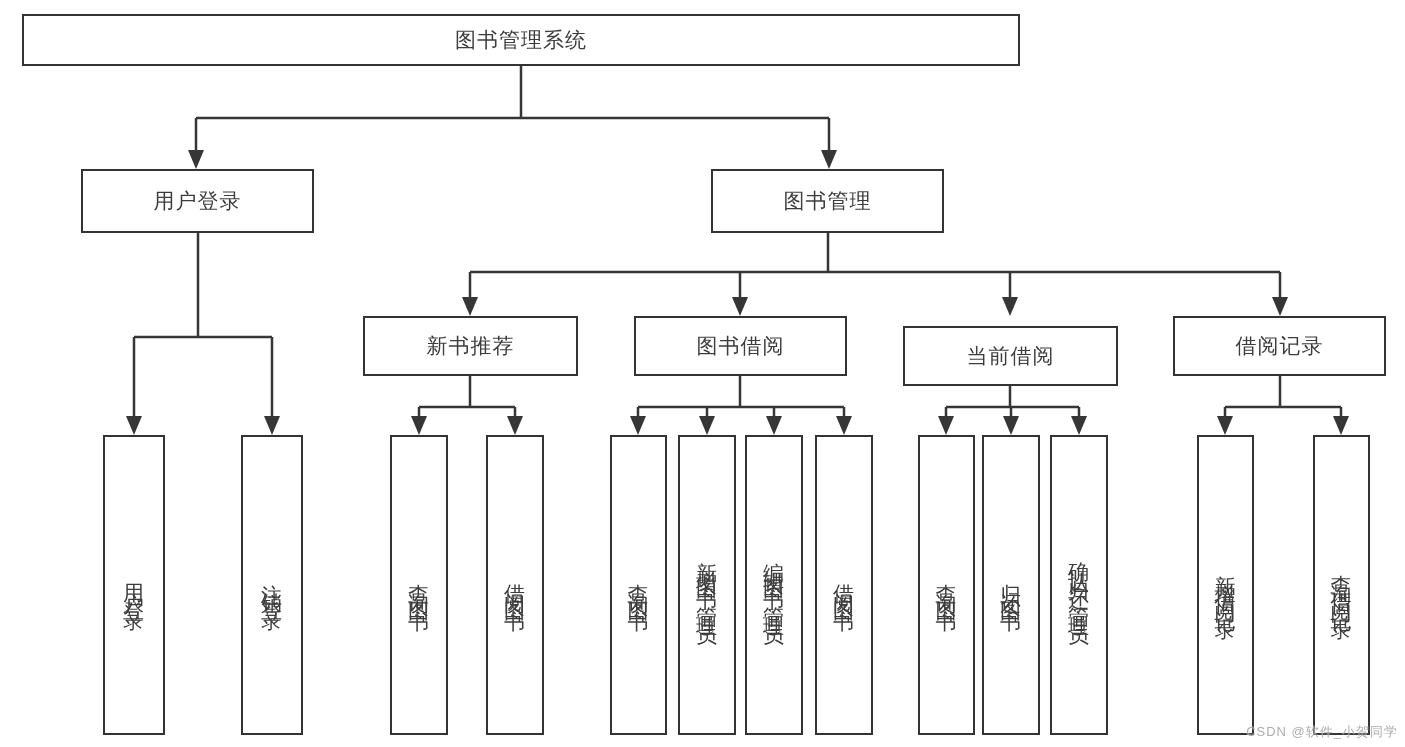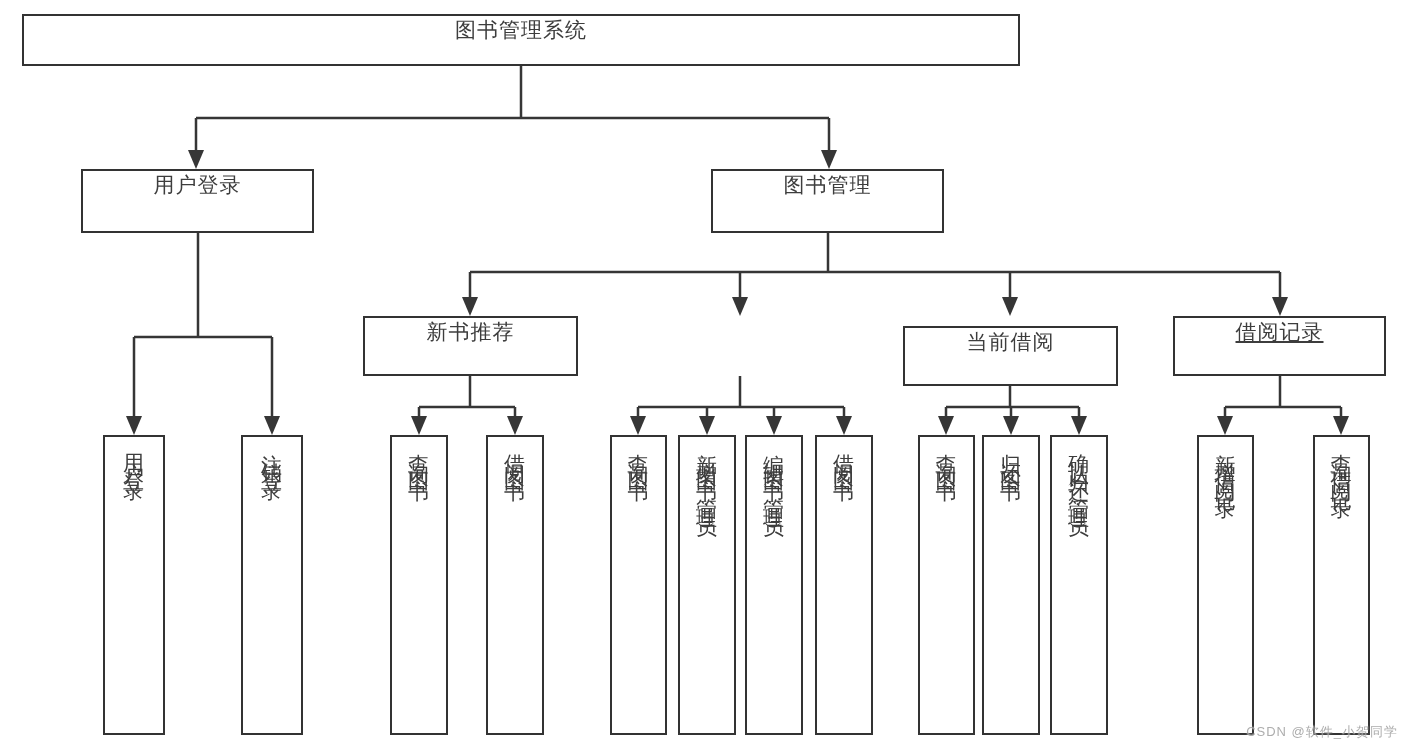--- a/index.html
+++ b/index.html
@@ -16,20 +16,21 @@
     left: 0; top: 0;
     width: 1405px; height: 747px;
     pointer-events: none;
   }
   .node {
     position: absolute;
     box-sizing: border-box;
     border: 2.5px solid #333333;
     background: #ffffff;
     display: flex;
+    align-items: center;
     justify-content: center;
     color: #3d3d3d;
   }
   .node.h .lbl {
     font-size: 21px;
     letter-spacing: 1px;
     white-space: nowrap;
   }
   .node.v .lbl {
     writing-mode: vertical-rl;
@@ -103,24 +104,27 @@
   <div class="node h" style="left:81px; top:169px; width:233px; height:64px;">
     <span class="lbl">用户登录</span>
   </div>
   <div class="node h" style="left:711px; top:169px; width:233px; height:64px;">
     <span class="lbl">图书管理</span>
   </div>
 
   <div class="node h" style="left:363px; top:316px; width:215px; height:60px;">
     <span class="lbl">新书推荐</span>
   </div>
+  <div class="node h" style="left:634px; top:316px; width:213px; height:60px;">
+    <span class="lbl">图书借阅</span>
+  </div>
   <div class="node h" style="left:903px; top:316px; width:215px; height:60px;margin-top:10px;">
     <span class="lbl">当前借阅</span>
   </div>
-  <div class="node h" style="left:1173px; top:316px; width:213px; height:60px;text-decoration:underline;">
+  <div class="node h" style="left:1173px; top:316px; width:213px; height:60px;">
     <span class="lbl">借阅记录</span>
   </div>
 
   <div class="node v" style="left:103px; top:435px; width:62px; height:300px;">
     <span class="lbl">用户登录</span>
   </div>
   <div class="node v" style="left:241px; top:435px; width:62px; height:300px;">
     <span class="lbl">注销登录</span>
   </div>
 

